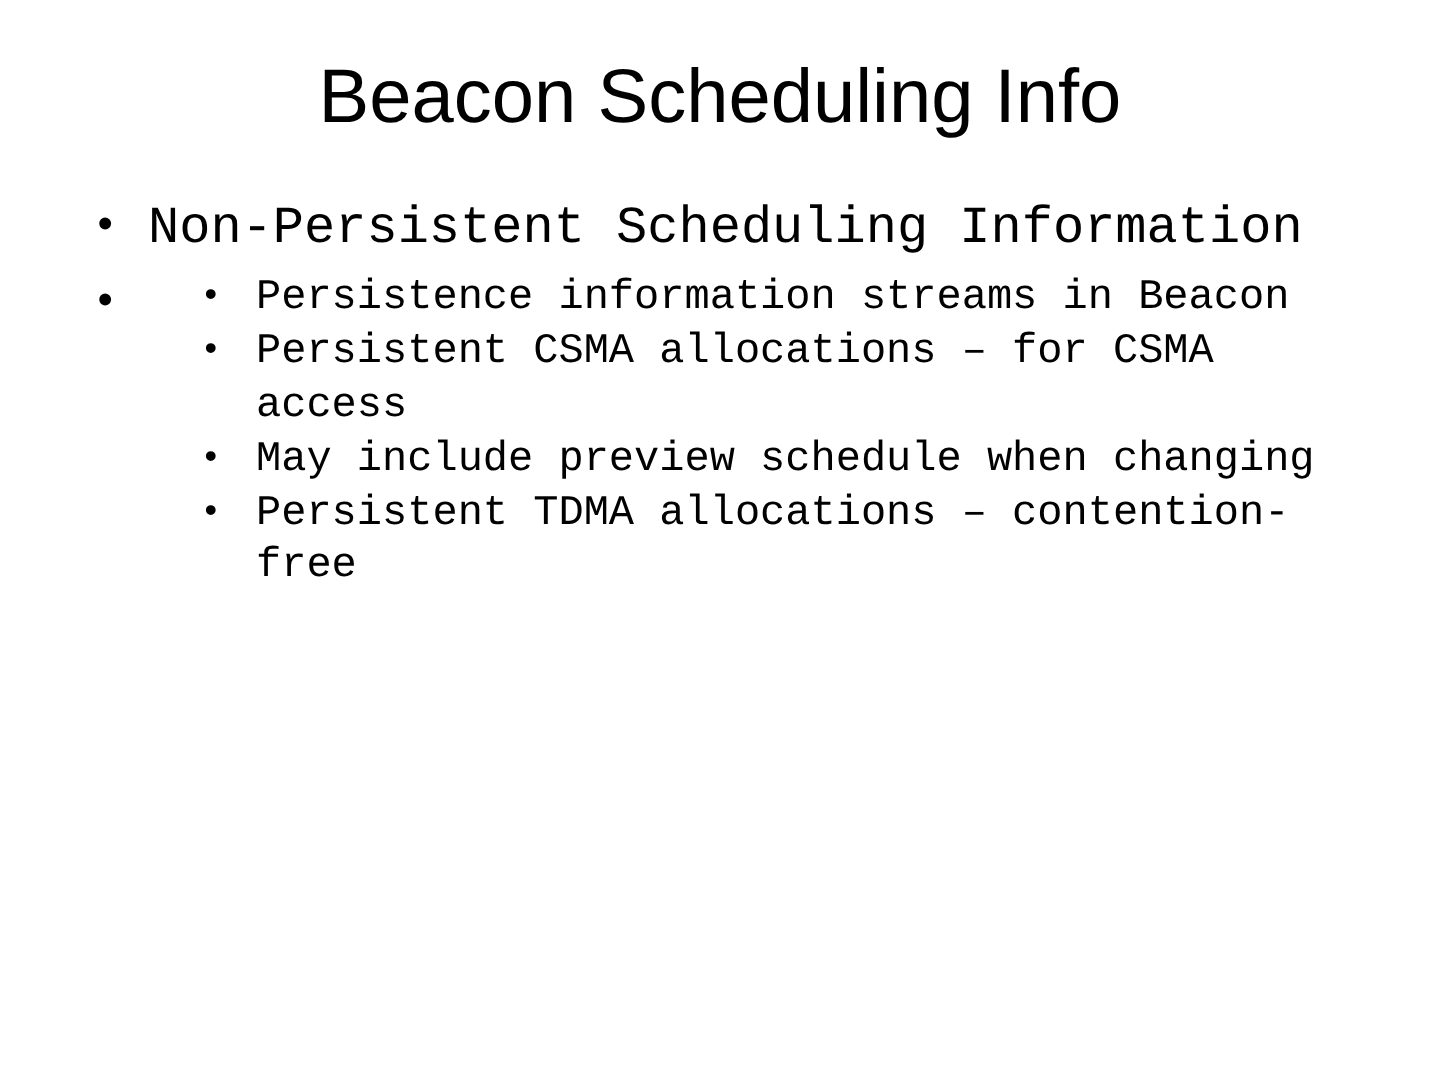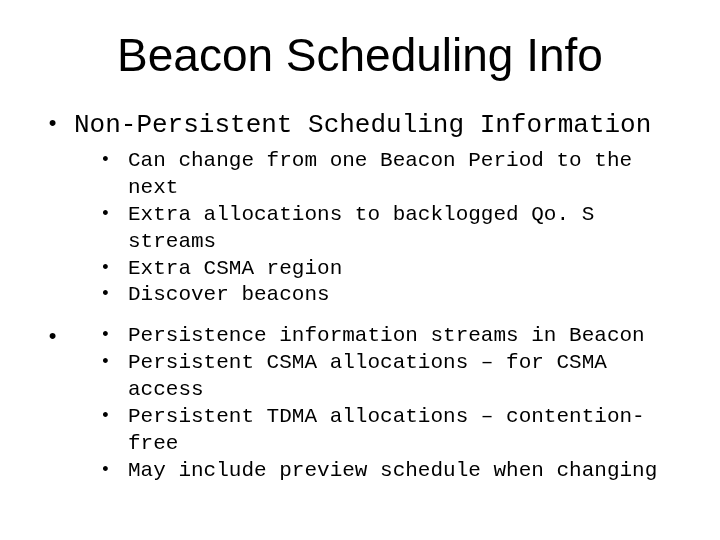--- a/index.html
+++ b/index.html
@@ -6,21 +6,21 @@
   body {
     width: 720px;
     height: 540px;
     background: #ffffff;
     font-family: Arial, Helvetica, sans-serif;
     color: #000;
     padding: 24px 40px 24px 40px;
     overflow: hidden;
   }
   .title {
-    font-size: 46px;
+    font-size: 38px;
     font-weight: 400;
     text-align: center;
     margin-top: 4px;
     margin-bottom: 28px;
     letter-spacing: 0px;
   }
   .level1 {
     list-style: none;
     margin-left: 6px;
   }
@@ -61,28 +61,22 @@
   }
 </style>
 </head>
 <body>
 
 <h1 class="title">Beacon Scheduling Info</h1>
 
 <ul class="level1">
   <li>
     <span>Non-Persistent Scheduling Information</span>
-    <ul class="level2">
-      <li>Can change from one Beacon Period to the next</li>
-      <li>Extra allocations to backlogged Qo. S streams</li>
-      <li>Extra CSMA region</li>
-      <li>Discover beacons</li>
-    </ul>
   </li>
   <li>
     <ul class="level2">
       <li>Persistence information streams in Beacon</li>
       <li>Persistent CSMA allocations – for CSMA access</li>
+      <li>May include preview schedule when changing</li>
       <li>Persistent TDMA allocations – contention-free</li>
-      <li>May include preview schedule when changing</li>
     </ul>
   </li>
 </ul>
 
 </body></html>

